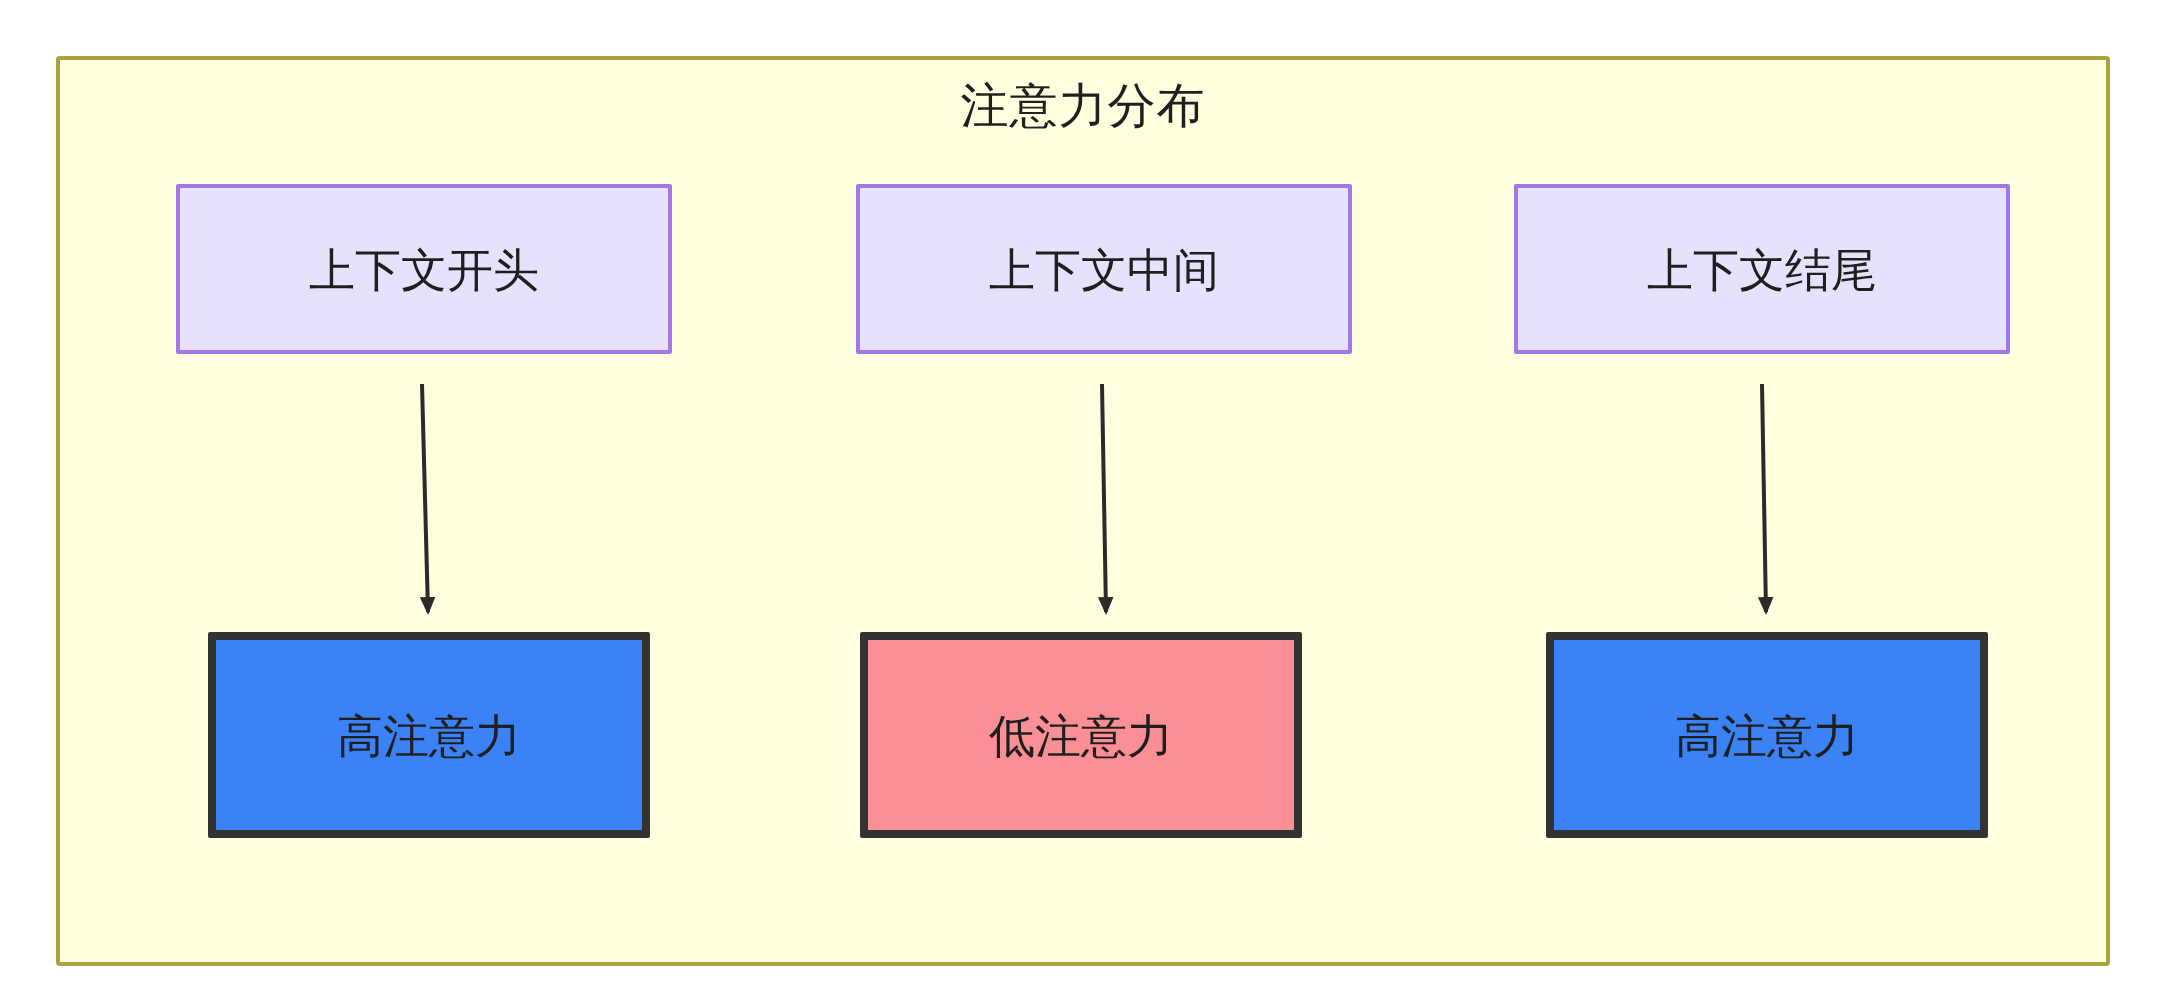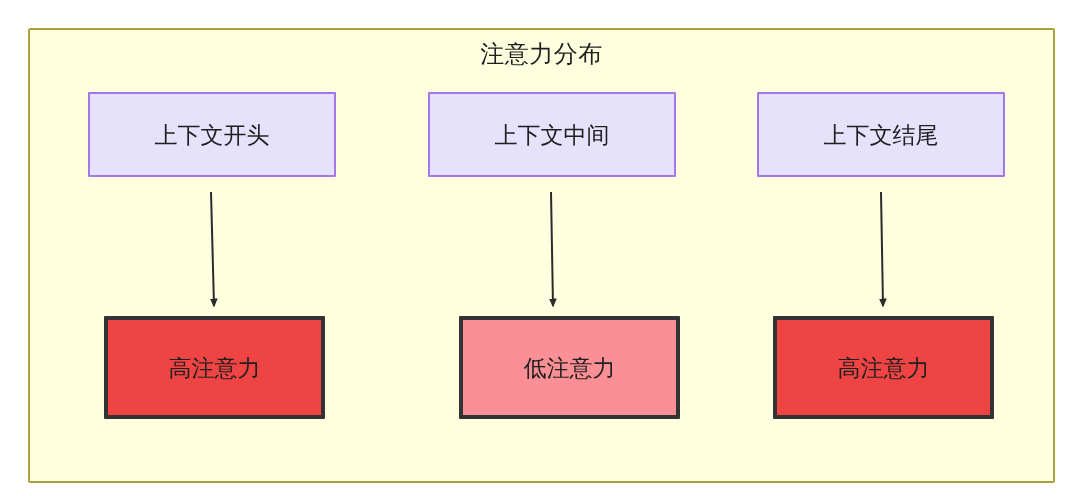--- a/index.html
+++ b/index.html
@@ -65,29 +65,29 @@
     height: 85px;
     top: 92px;
   }
   .node.attn {
     border: 4px solid #333333;
     border-radius: 1px;
     width: 221px;
     height: 103px;
     top: 316px;
   }
-  .node.attn.high { background: #ef4444; }
+  .node.attn.high { background: #3b82f6; }
   .node.attn.low  { background: #fa8f96; }
 
   .ctx-1 { left: 88px; }
   .ctx-2 { left: 428px; }
   .ctx-3 { left: 757px; }
 
   .attn-1 { left: 104px; }
-  .attn-2 { left: 459px; }
+  .attn-2 { left: 430px; }
   .attn-3 { left: 773px; }
 
   
   #edges {
     position: absolute;
     left: 0;
     top: 0;
     width: 1080px;
     height: 496px;
     pointer-events: none;

